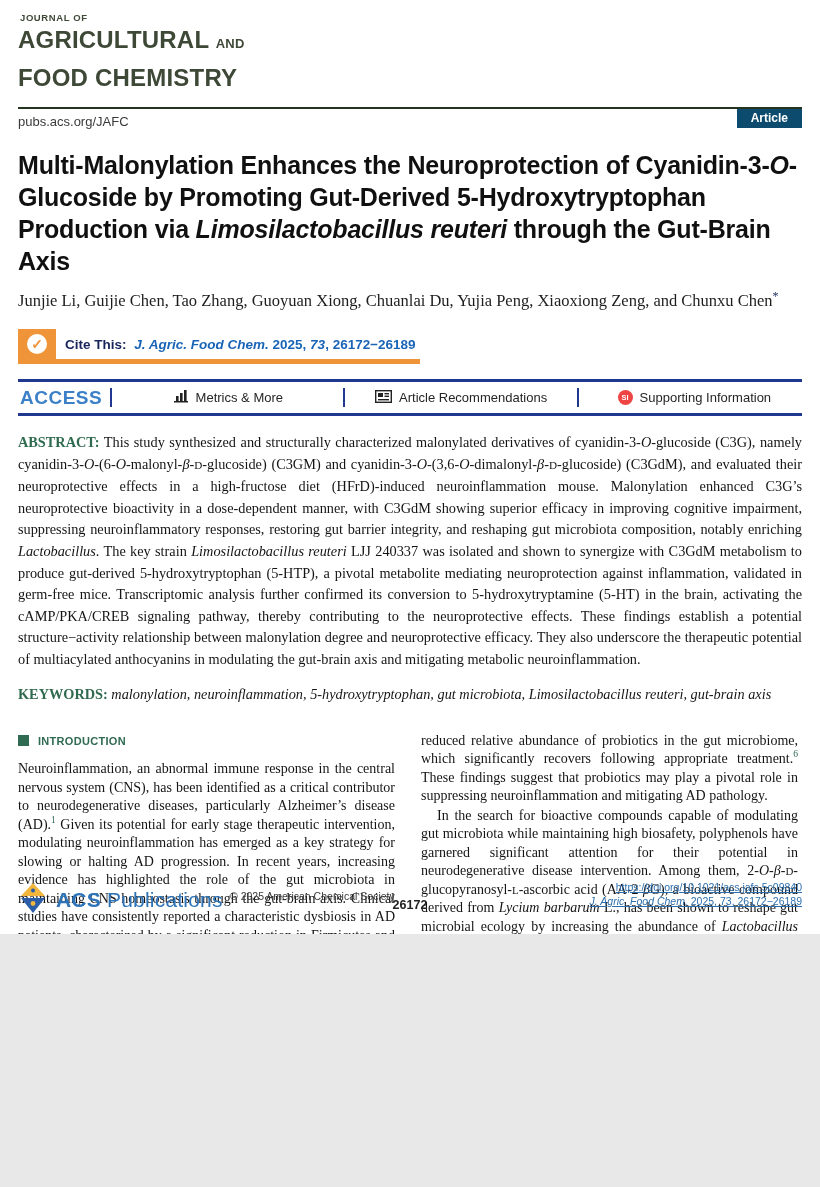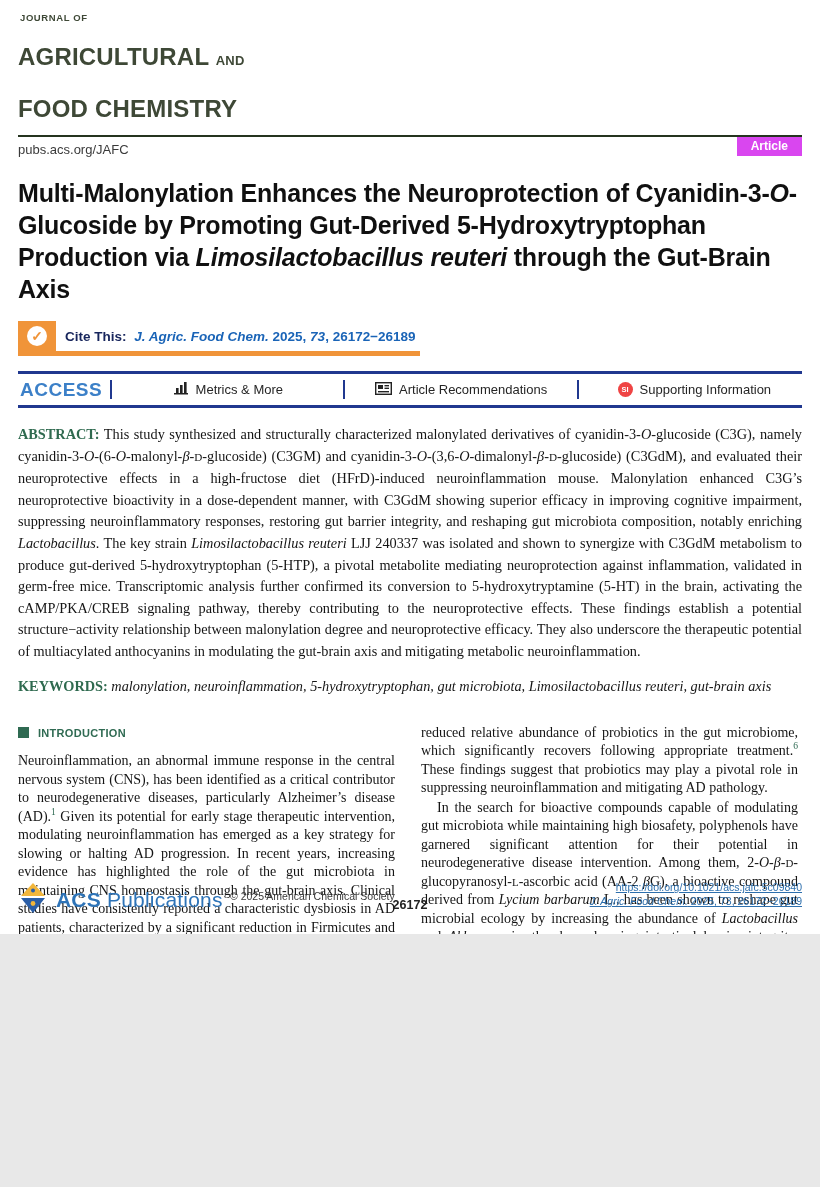--- a/index.html
+++ b/index.html
@@ -3,27 +3,27 @@
 <meta charset="utf-8">
 <style>
   html,body{margin:0;padding:0;background:#e8e8e8;}
   .page{width:820px;height:934px;margin:0 auto;background:#ffffff;position:relative;overflow:hidden;
         font-family:"Liberation Serif",serif;color:#161616;}
   .inner{padding:0 18px;}
 
   
   .logo{margin-top:12px;color:#3e4836;font-family:"Liberation Sans",sans-serif;}
   .logo .jof{font-size:9.5px;font-weight:bold;letter-spacing:.6px;margin-left:2px;}
-  .logo .big{font-size:24px;font-weight:bold;line-height:28px;letter-spacing:.2px;margin-top:20px;}
+  .logo .big{font-size:24px;font-weight:bold;line-height:34px;letter-spacing:.2px;}
   .logo .and{font-size:13px;font-weight:bold;}
 
   .head-rule{margin-top:12px;border-top:2.5px solid #25341f;position:relative;}
   .site-row{display:flex;justify-content:space-between;align-items:flex-start;}
   .site-link{font-family:"Liberation Sans",sans-serif;font-size:13px;color:#3a3a3a;margin-top:5px;}
-  .badge{background:#d946ef;color:#fff;font-family:"Liberation Sans",sans-serif;font-weight:bold;
+  .badge{background:#0c4a6e;color:#fff;font-family:"Liberation Sans",sans-serif;font-weight:bold;
          font-size:12px;padding:2px 14px 3px;}
 
   
   .title{margin-top:20px;font-family:"Liberation Sans",sans-serif;font-weight:bold;font-size:25px;
          line-height:32px;color:#101010;letter-spacing:-.2px;}
   .authors{margin-top:12px;font-size:16.5px;line-height:24px;color:#1d1d1d;}
 
   
   .cite-row{margin-top:16px;display:flex;align-items:flex-start;}
   .cite-box{display:flex;align-items:center;width:402px;border-bottom:5px solid #f09439;cursor:pointer;}
@@ -107,20 +107,21 @@
       <div class="big">FOOD CHEMISTRY</div>
     </div>
 
     <div class="head-rule"></div>
     <div class="site-row">
       <span class="site-link">pubs.acs.org/JAFC</span>
       <span class="badge">Article</span>
     </div>
 
     <h1 class="title" style="margin:20px 0 0;">Multi-Malonylation Enhances the Neuroprotection of Cyanidin-3-<i>O</i>-Glucoside by Promoting Gut-Derived 5-Hydroxytryptophan Production via <i>Limosilactobacillus reuteri</i> through the Gut-Brain Axis</h1>
+    <div class="authors">Junjie Li, Guijie Chen, Tao Zhang, Guoyuan Xiong, Chuanlai Du, Yujia Peng, Xiaoxiong Zeng, and Chunxu Chen<sup style="color:#17255c;font-size:12px;">*</sup></div>
 
     <div class="cite-row">
       <div class="cite-box">
         <span class="cite-ic">
           <span class="cite-check">✓</span>
         </span>
         <span class="cite-text">
           <span>Cite This:</span>
           <span class="cite-ref"><i>J. Agric. Food Chem.</i> 2025, <i>73</i>, 26172−26189</span>
         </span>

